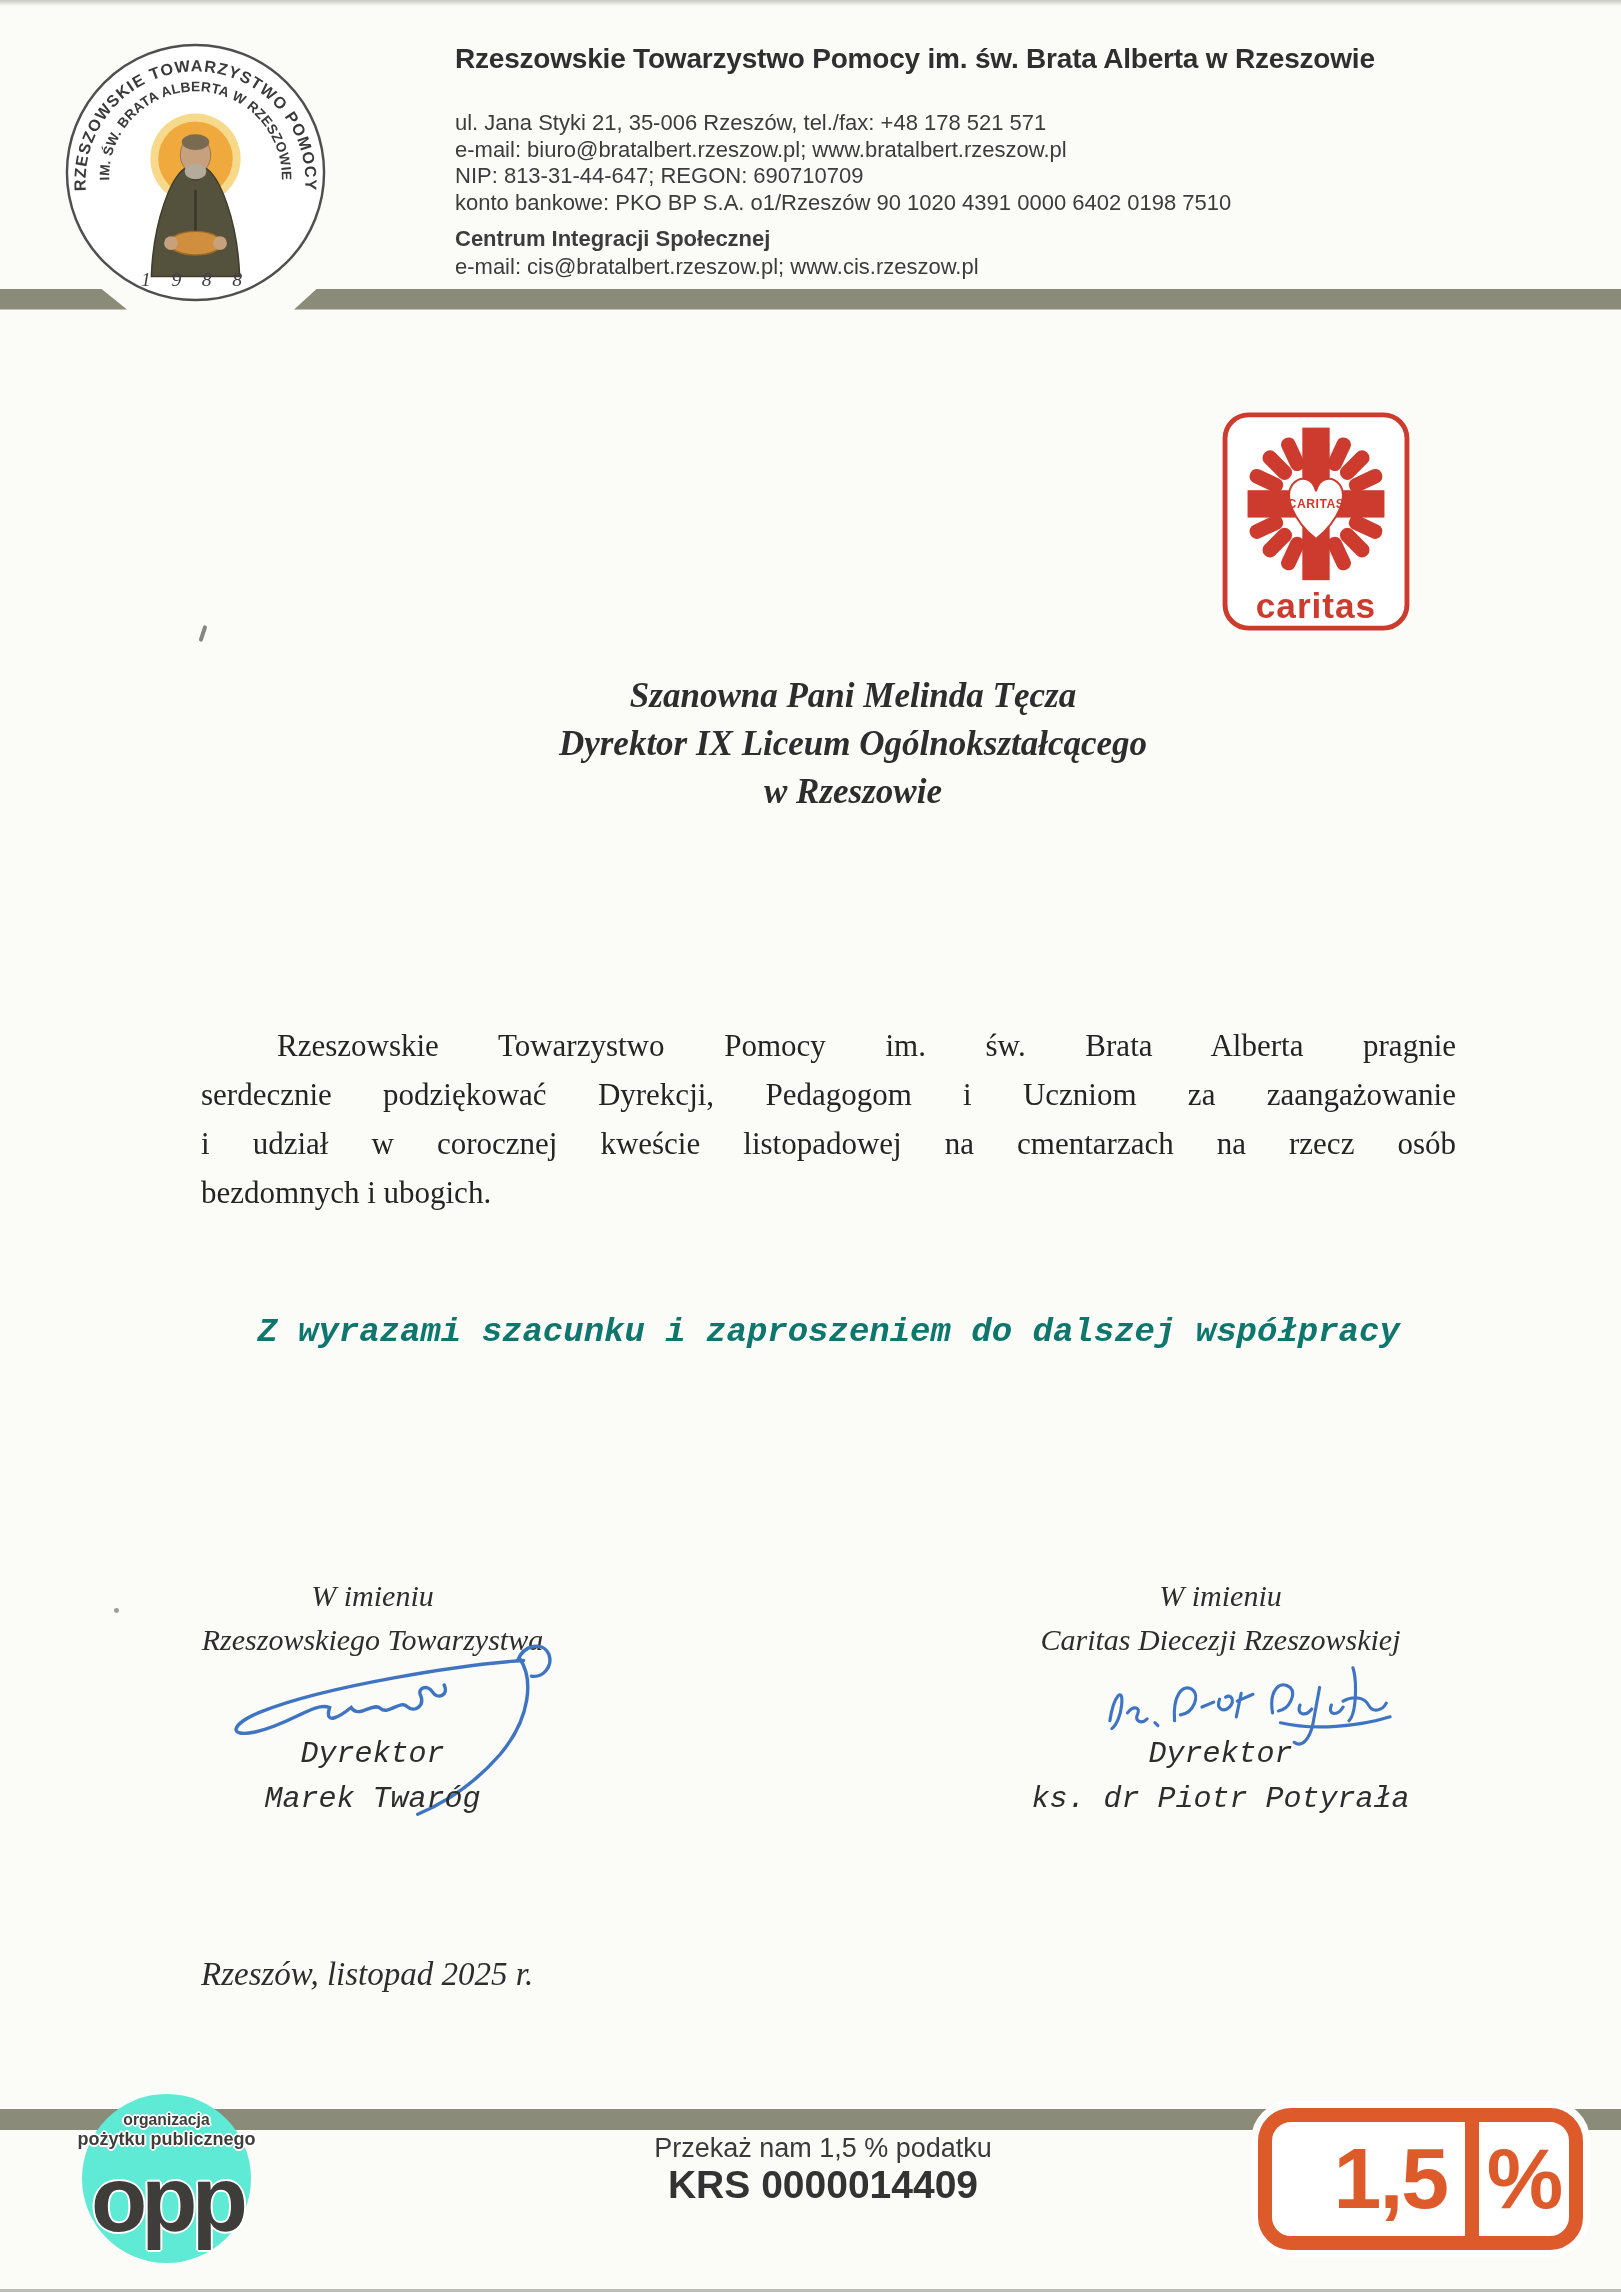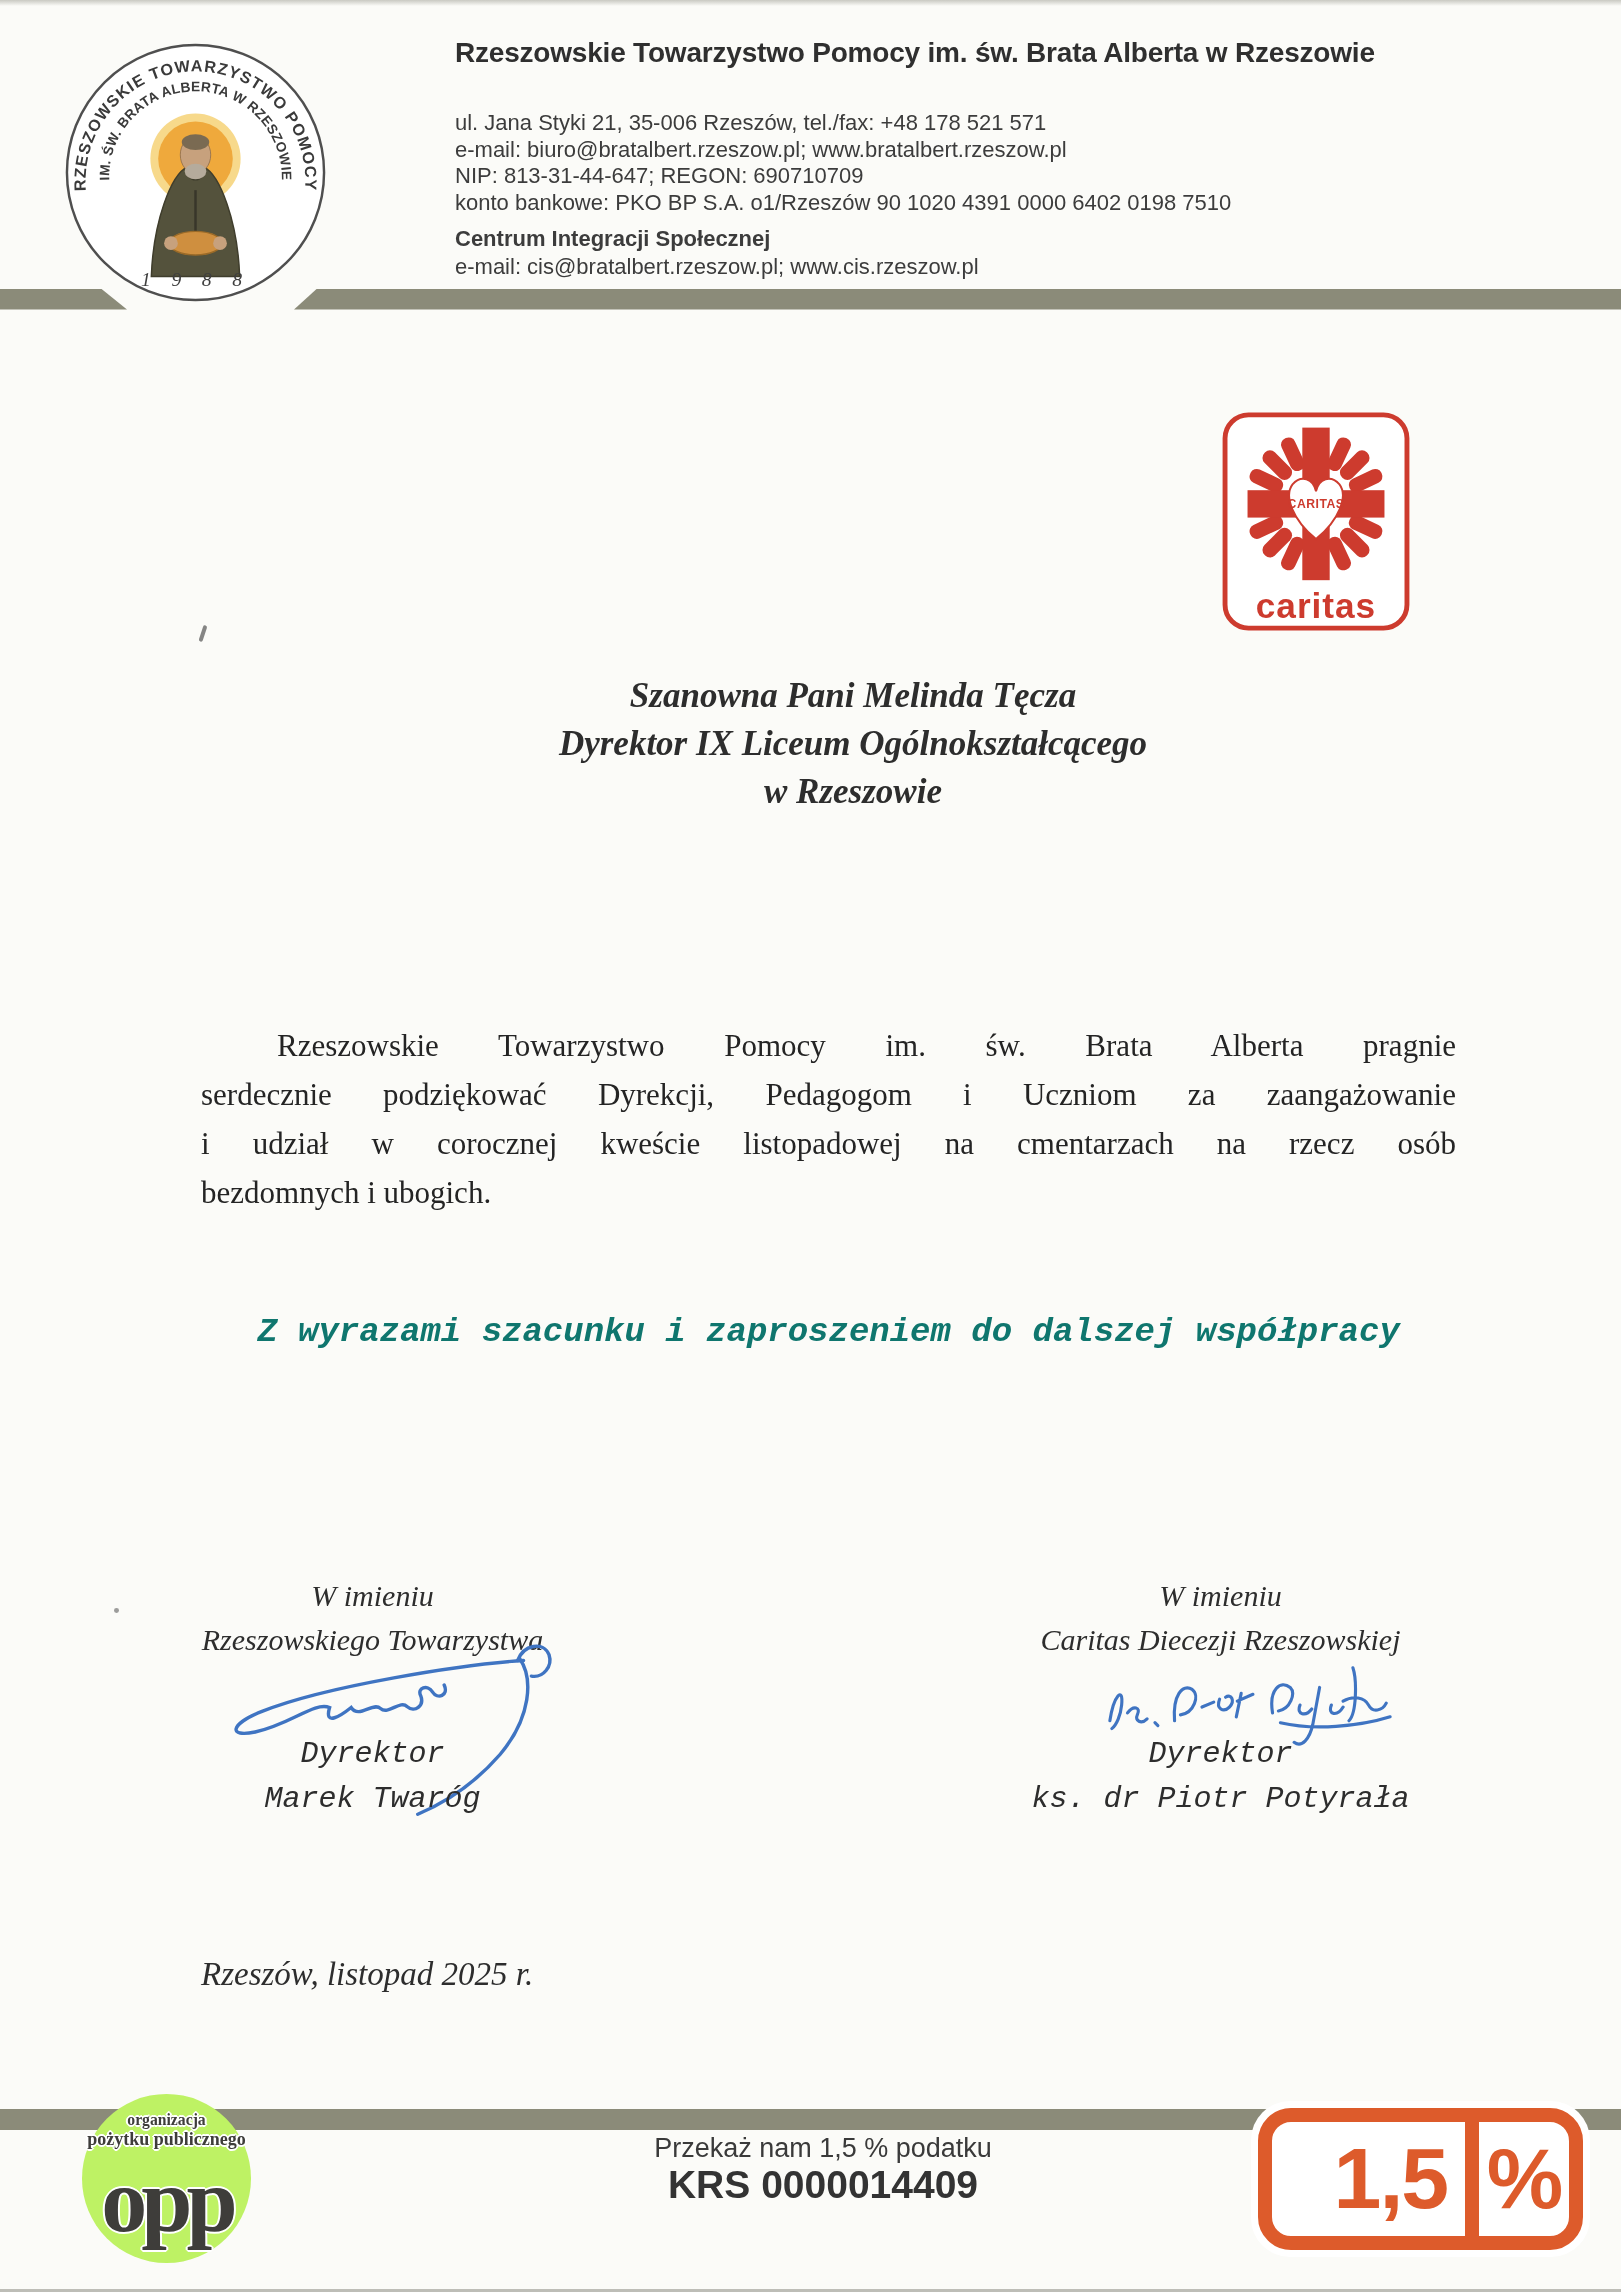--- a/index.html
+++ b/index.html
@@ -7,21 +7,21 @@
     position:relative;width:1621px;height:2293px;margin:0 auto;
     background:#fbfbf8;overflow:hidden;
     font-family:"Liberation Sans",sans-serif;color:#333;
   }
   
   .edge-top{position:absolute;left:0;top:0;width:100%;height:5.9px;
     background:linear-gradient(#c9c9c2,rgba(250,250,247,0));}
   .edge-bottom{position:absolute;left:0;bottom:0;width:100%;height:3.9px;background:#9b9b93;opacity:.65;}
 
   
-  .hdr-title{position:absolute;left:455px;top:37px;width:1098px;
+  .hdr-title{position:absolute;left:455px;top:43px;width:1098px;
     font-size:28px;font-weight:bold;color:#2f2f2f;letter-spacing:-0.2px;}
   .hdr-contact{position:absolute;left:455px;top:110px;width:1078px;
     font-size:22px;line-height:26.5px;color:#3c3c3c;}
   .hdr-cis-title{position:absolute;left:455px;top:226px;font-size:22px;font-weight:bold;color:#3c3c3c;}
   .hdr-cis-email{position:absolute;left:455px;top:254px;font-size:22px;color:#3c3c3c;}
 
   .bar{position:absolute;top:289px;height:20.6px;background:#8B8B79;}
   .bar-left{left:0;width:127px;clip-path:polygon(0 0,80% 0,100% 100%,0 100%);}
   .bar-right{left:294px;width:1327px;clip-path:polygon(1.7% 0,100% 0,100% 100%,0 100%);}
   .footer-bar{position:absolute;left:0;top:2109px;width:100%;height:20.6px;background:#8B8B79;}
@@ -44,21 +44,21 @@
   .sig-head{position:absolute;width:451px;text-align:center;
     font-family:"Liberation Serif",serif;font-style:italic;font-size:30px;line-height:44px;color:#2d2d2d;}
   .sig-line{position:absolute;width:451px;text-align:center;
     font-family:Liberation Mono, monospace;font-style:italic;font-size:30px;color:#2d2d2d;}
   .sig-svg{position:absolute;}
   .date-line{position:absolute;left:201px;top:1956px;
     font-family:"Liberation Serif",serif;font-style:italic;font-size:33px;color:#2d2d2d;}
 
   
   .opp{position:absolute;left:82px;top:2094px;width:169px;height:169px;border-radius:50%;
-    background:#bef264;font-family:Liberation Serif, serif;}
+    background:#5eead4;}
   .opp .t{position:absolute;text-align:center;font-weight:bold;color:#3e3d3a;
     text-shadow:-2px 0 #fff,2px 0 #fff,0 -2px #fff,0 2px #fff,-1px -1px #fff,1px 1px #fff,1px -1px #fff,-1px 1px #fff;}
   .opp-l1{left:0;top:16.7px;width:169px;font-size:15.7px;}
   .opp-l2{left:-17.6px;top:35px;width:204px;font-size:18px;}
   .opp-word{left:0;top:33px;width:169px;font-size:92px;letter-spacing:-5.9px;margin-top:20px;}
 
   .cta{position:absolute;left:578px;top:2133px;width:490px;text-align:center;font-size:27px;color:#3a3a3a;}
   .krs{position:absolute;left:578px;top:2163px;width:490px;text-align:center;font-size:39px;font-weight:bold;color:#333;}
 
   .pct{position:absolute;left:1251px;top:2101px;background:#fff;padding:6.9px;border-radius:39px;}

